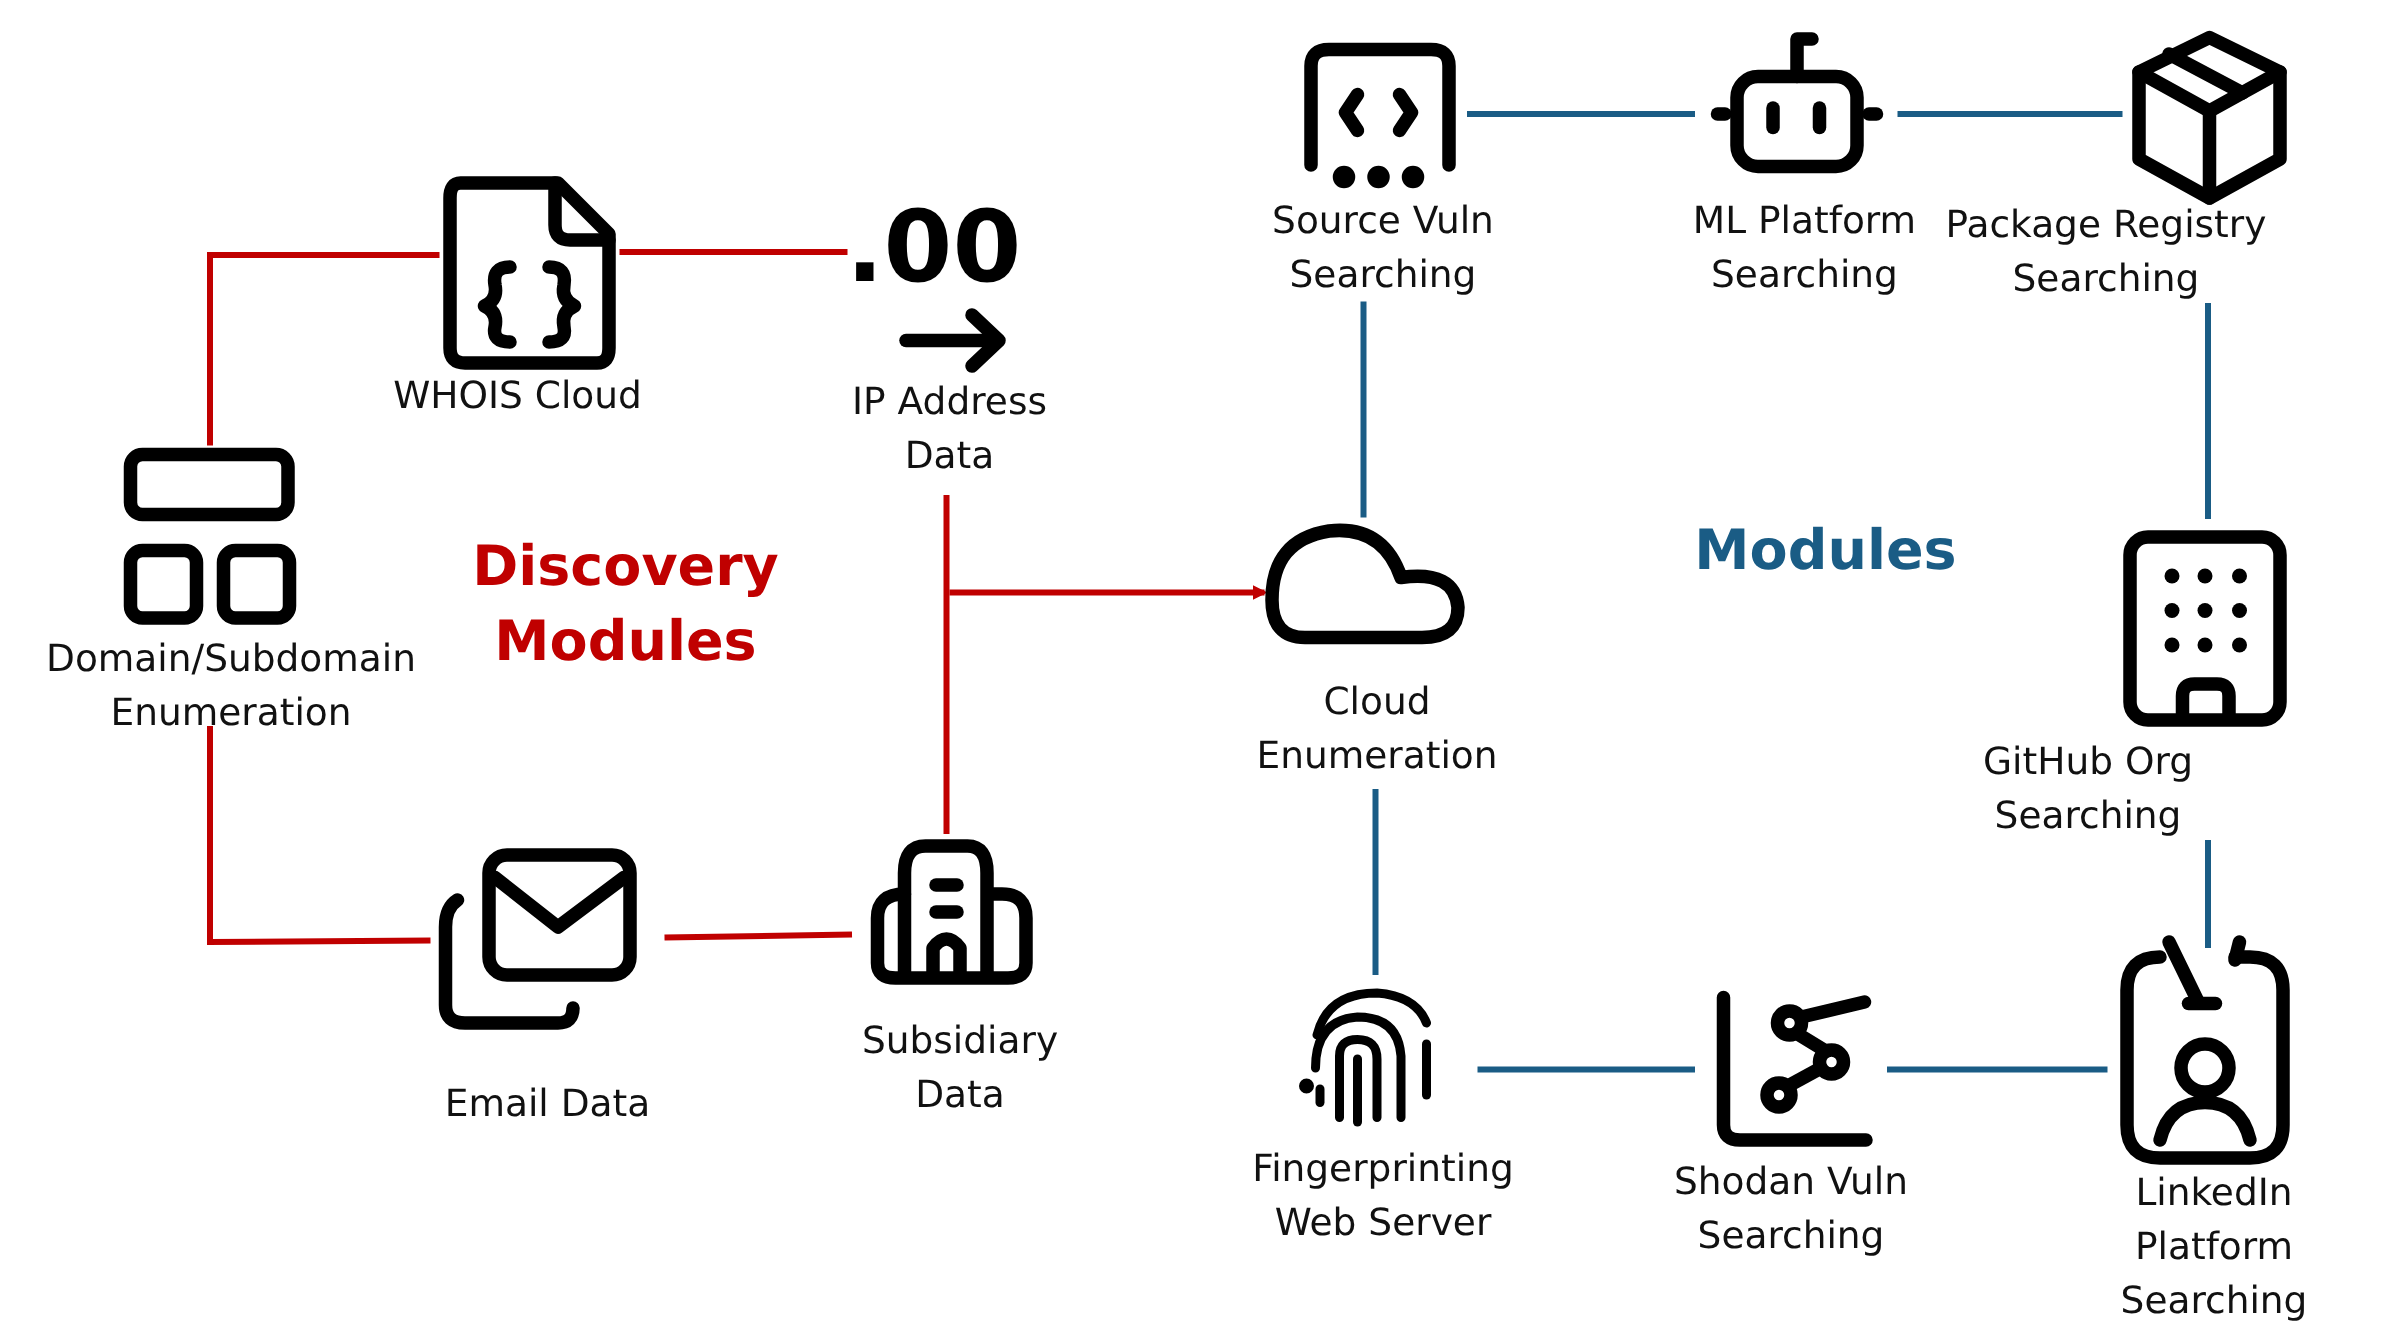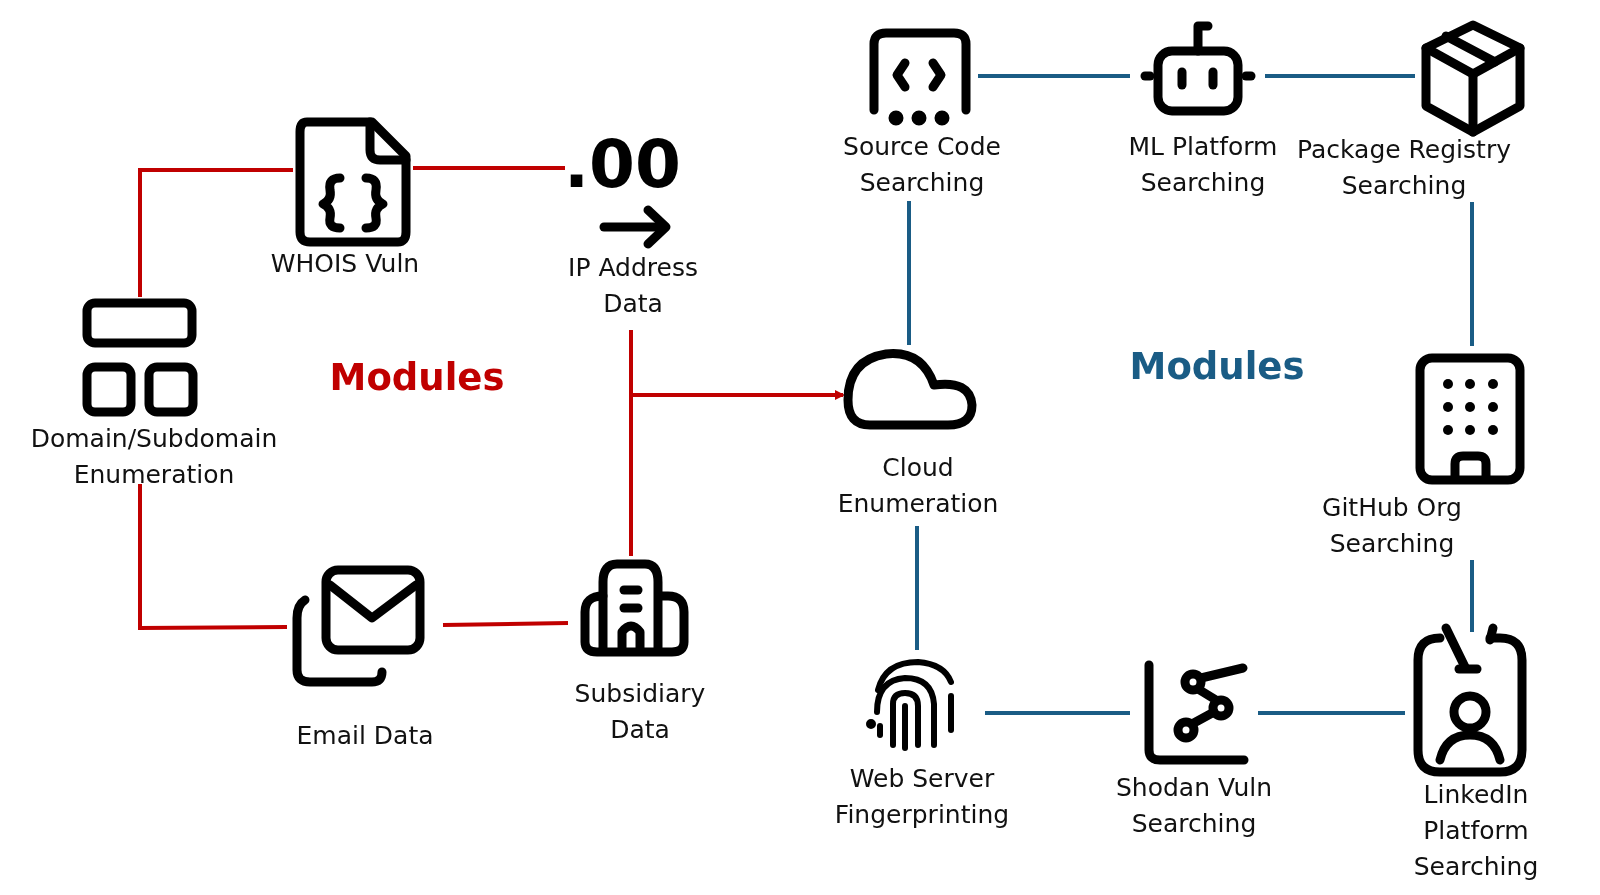--- a/index.html
+++ b/index.html
@@ -154,50 +154,51 @@
   <g>
     <text x="564" y="187" font-family="DejaVu Sans, sans-serif" font-weight="bold" font-size="66" fill="#000">.00</text>
     <g stroke="#000" stroke-width="9" stroke-linecap="round" stroke-linejoin="round" fill="none">
       <line x1="604" y1="227" x2="662" y2="227"></line>
       <path d="M648,210 L666,227 L648,244"></path>
     </g>
   </g>
 </svg>
 
 <div class="group-title disc" style="left:417px; top:353px;">
+  <span>Discovery</span>
   <span>Modules</span>
 </div>
 <div class="group-title hunt" style="left:1217px; top:342px;">
   <span>Modules</span>
 </div>
 
 <div class="label" style="left:154px; top:421px;">
   <span>Domain/Subdomain</span>
   <span>Enumeration</span>
 </div>
 <div class="label" style="left:345px; top:246px;">
-  <span>WHOIS Vuln</span>
+  <span>WHOIS Cloud</span>
 </div>
 <div class="label" style="left:633px; top:250px;">
   <span>IP Address</span>
   <span>Data</span>
 </div>
 <div class="label" style="left:365px; top:718px;">
   <span>Email Data</span>
 </div>
 <div class="label" style="left:640px; top:676px;">
   <span>Subsidiary</span>
   <span>Data</span>
 </div>
 <div class="label" style="left:918px; top:450px;">
   <span>Cloud</span>
   <span>Enumeration</span>
 </div>
 <div class="label" style="left:922px; top:129px;">
-  <span>Source Code</span>
+  <span>Source Vuln</span>
   <span>Searching</span>
 </div>
 <div class="label" style="left:1203px; top:129px;">
   <span>ML Platform</span>
   <span>Searching</span>
 </div>
 <div class="label" style="left:1404px; top:132px;">
   <span>Package Registry</span>
   <span>Searching</span>
 </div>
@@ -208,15 +209,15 @@
 <div class="label" style="left:1476px; top:777px;">
   <span>LinkedIn</span>
   <span>Platform</span>
   <span>Searching</span>
 </div>
 <div class="label" style="left:1194px; top:770px;">
   <span>Shodan Vuln</span>
   <span>Searching</span>
 </div>
 <div class="label" style="left:922px; top:761px;">
+  <span>Fingerprinting</span>
   <span>Web Server</span>
-  <span>Fingerprinting</span>
 </div>
 
 </body></html>

